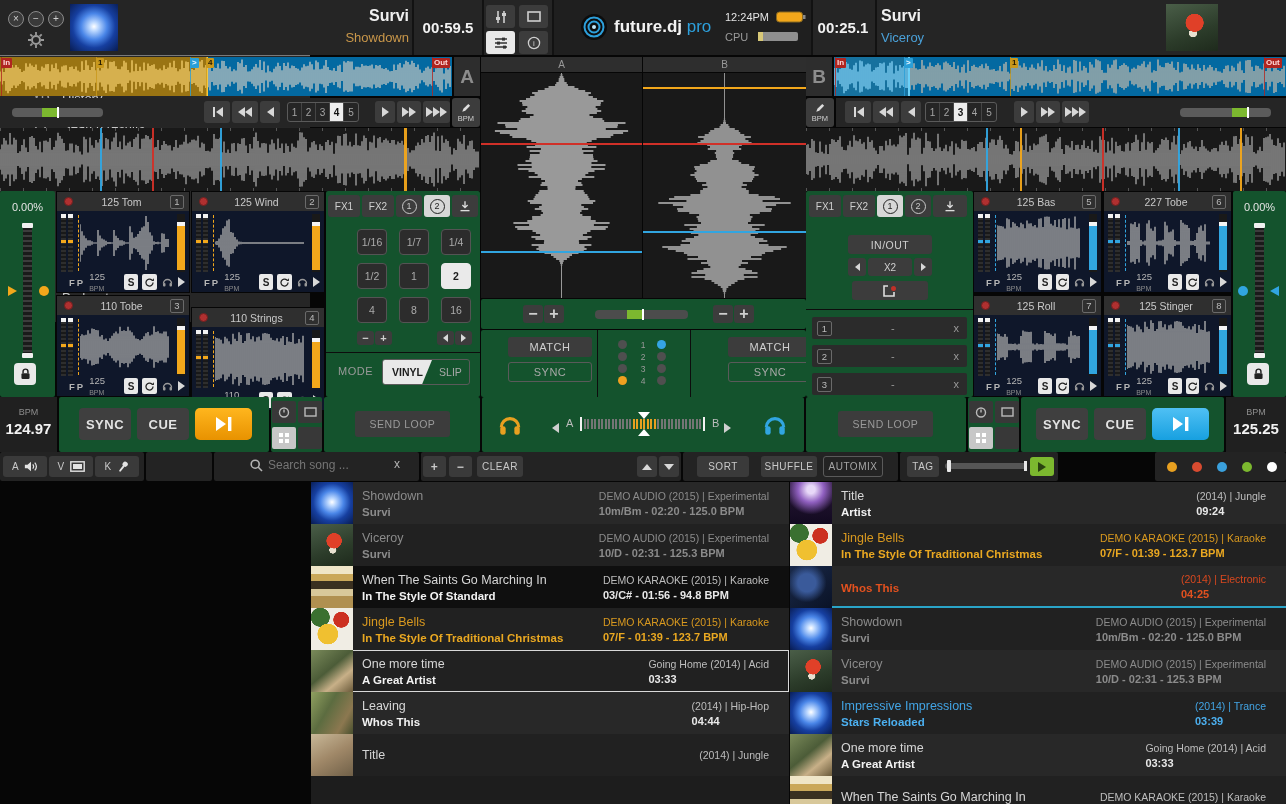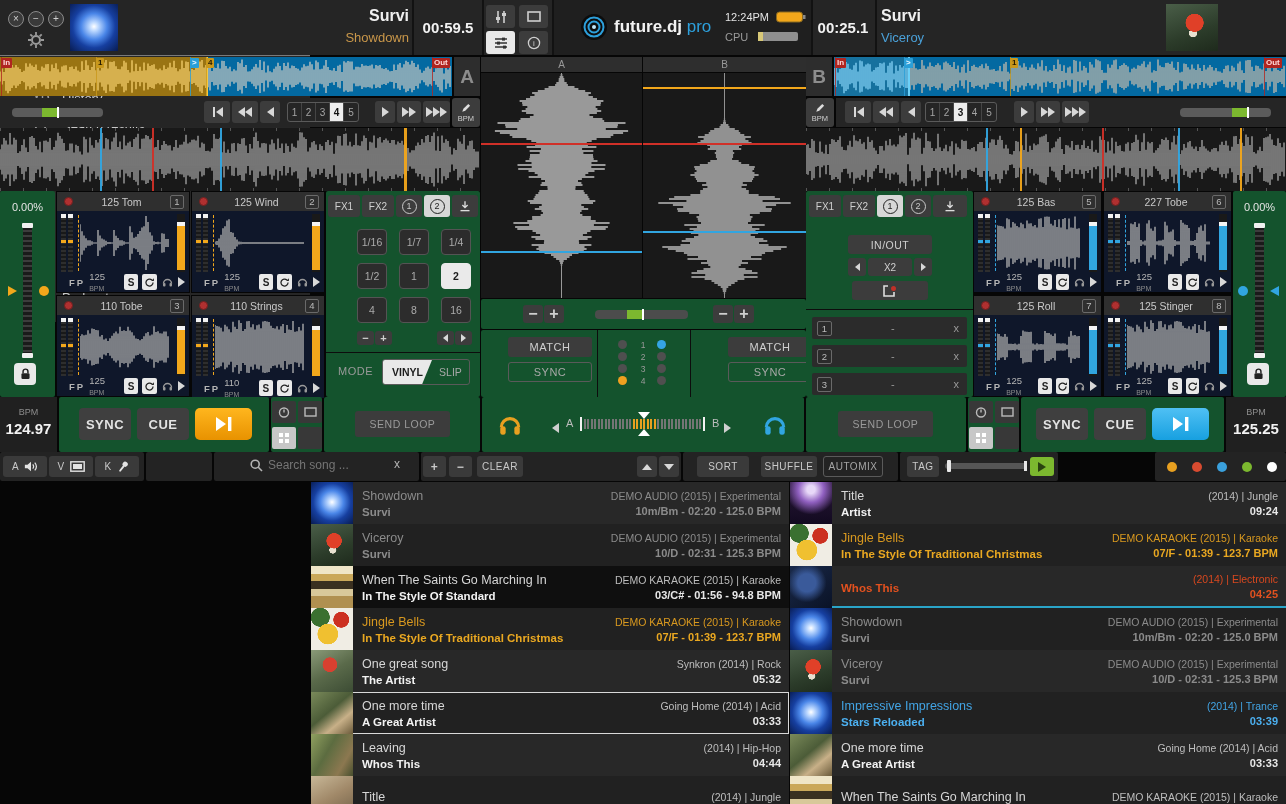--- a/index.html
+++ b/index.html
@@ -87,21 +87,21 @@
 
 #sidebar{left:0;top:482px;width:310px;height:322px;background:#262626;}
 .sideheader{height:27px;display:flex;align-items:center;padding-left:38px;font-size:13px;color:#c9c9c9;}
 .side-item{height:28.5px;display:flex;align-items:center;gap:10px;color:#c9c9c9;font-size:13px;border:1px solid transparent;}
 .side-item.sel{background:#343434;border-color:#7a7a7a;color:#ececec;}
 .side-icon{width:20px;display:flex;justify-content:center;}
 .plist{position:absolute;top:482px;height:322px;overflow:hidden;background:#1d1d1d;}
 .prow{height:42px;display:flex;align-items:stretch;position:relative;}
 .prow .art{width:42px;height:42px;flex:none;}
 .pmain{flex:1;display:flex;flex-direction:column;justify-content:center;padding-left:9px;min-width:0;}
-.pmeta{display:flex;flex-direction:column;justify-content:center;text-align:right;padding-right:8px;}
+.pmeta{display:flex;flex-direction:column;justify-content:center;padding-right:20px;}
 .ptitle{font-size:12.5px;white-space:nowrap;}
 .partist{font-size:11.5px;font-weight:bold;margin-top:3px;white-space:nowrap;}
 .pm1{font-size:10.5px;white-space:nowrap;}
 .pm2{font-size:11px;font-weight:bold;margin-top:3px;white-space:nowrap;}
 .c-gray .ptitle,.c-gray .partist,.c-gray .pm1,.c-gray .pm2{color:#8b8b8b;}
 .c-white .ptitle{color:#d6d6d6;} .c-white .partist{color:#f2f2f2;} .c-white .pm1{color:#bdbdbd;} .c-white .pm2{color:#e8e8e8;}
 .c-gold .ptitle,.c-gold .pm1{color:#d9991f;} .c-gold .partist,.c-gold .pm2{color:#eaa821;}
 .c-red .ptitle,.c-red .pm1{color:#d8481f;} .c-red .partist,.c-red .pm2{color:#e2511f;}
 .c-blue .ptitle,.c-blue .pm1{color:#42a4e4;} .c-blue .partist,.c-blue .pm2{color:#4cb0f0;}
 .prow.seln{box-shadow:inset 0 0 0 1px #d9d9d9;}
@@ -578,21 +578,21 @@
          <span>
           <svg width="13" height="12" viewBox="0 0 24 24">
             <path d="M4 15a8 8 0 0 1 16 0" stroke="#9a9a9a" stroke-width="3" fill="none"></path>
             <rect x="3" y="14" width="5" height="7" rx="2" fill="#9a9a9a"></rect>
             <rect x="16" y="14" width="5" height="7" rx="2" fill="#9a9a9a"></rect>
           </svg>
         </span>
          <span style="width:0;height:0;border-top:5px solid transparent;border-bottom:5px solid transparent;border-left:7px solid #d8d8d8"></span>
        </div>
      </div>
-    <div class="pad" style="left:135px;top:104px;width:134px;height:104px">
+    <div class="pad" style="left:135px;top:116px;width:134px;height:104px">
        <div class="padhead">
          <span class="recdot"></span>
          <span class="padname">110 Strings</span>
          <span class="padnum">4</span>
        </div>
        <div class="vu" style="left:4px;top:22px;height:58px"></div>
        <div class="vu" style="left:11px;top:22px;height:58px"></div>
        <div class="vucap" style="left:4px;top:22px"></div>
       <div class="vucap" style="left:11px;top:22px"></div>
        <div class="vumark" style="left:4px;top:48px;background:#f2a71b"></div>
@@ -1219,31 +1219,20 @@
          <div class="art art-bells"></div>
          <div class="pmain">
            <div class="ptitle">Jingle Bells</div>
            <div class="partist">In The Style Of Traditional Christmas</div>
          </div>
          <div class="pmeta">
            <div class="pm1">DEMO KARAOKE (2015) | Karaoke</div>
            <div class="pm2">07/F - 01:39 - 123.7 BPM</div>
          </div>
        </div>
-    <div class="prow c-white   " style="background:#282828">
-         <div class="art art-mushroom2"></div>
-         <div class="pmain">
-           <div class="ptitle">One great song</div>
-           <div class="partist">The Artist</div>
-         </div>
-         <div class="pmeta">
-           <div class="pm1">Synkron (2014) | Rock</div>
-           <div class="pm2">05:32</div>
-         </div>
-       </div>
     <div class="prow c-white seln  " style="background:#212121">
          <div class="art art-nature"></div>
          <div class="pmain">
            <div class="ptitle">One more time</div>
            <div class="partist">A Great Artist</div>
          </div>
          <div class="pmeta">
            <div class="pm1">Going Home (2014) | Acid</div>
            <div class="pm2">03:33</div>
          </div>

